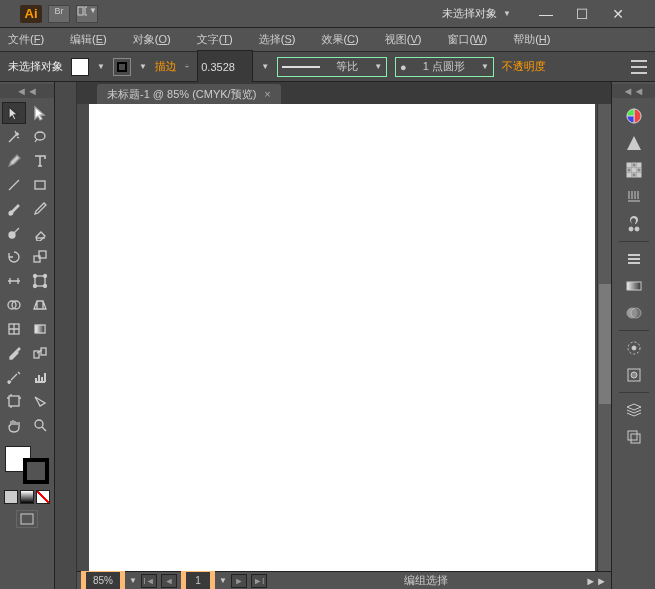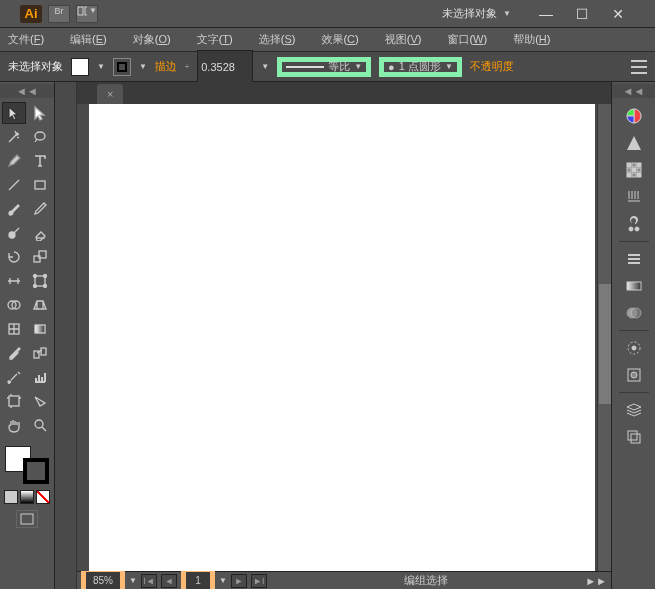--- a/index.html
+++ b/index.html
@@ -13,21 +13,21 @@
 .win-btn{width:34px;height:20px;display:flex;align-items:center;justify-content:center;color:#ddd;font-size:14px}
 .menubar{height:24px;background:#535353;display:flex;align-items:center;padding:0 8px;gap:26px;border-bottom:1px solid #2a2a2a}
 .menu-item{color:#ddd;cursor:pointer}
 .menu-item u{text-decoration:underline}
 .controlbar{height:30px;background:#4a4a4a;display:flex;align-items:center;padding:0 8px;gap:8px;border-bottom:1px solid #222}
 .ctrl-lbl{color:#eee}
 .swatch{width:18px;height:18px;background:#fff;border:1px solid #222}
 .swatch2{width:18px;height:18px;border:1px solid #888;display:flex;align-items:center;justify-content:center}
 .stroke-lbl{color:#f90}
 .num-input{width:56px;height:34px;background:#3a3a3a;border:1px solid #222;color:#ddd;padding:0 3px;display:flex;align-items:center}
-.dd{height:20px;background:#4a4a4a;border:5px solid #86efac;display:flex;align-items:center;padding:0 4px;gap:4px}
+.dd{height:20px;background:#4a4a4a;border:1px solid #86efac;display:flex;align-items:center;padding:0 4px;gap:16px}
 .dd .line{width:38px;height:0;border-top:2px solid #ddd}
 .opacity-lbl{color:#f90}
 .menu-icon{width:16px;height:14px;display:flex;flex-direction:column;justify-content:space-between}
 .menu-icon span{height:2px;background:#ccc}
 .main{flex:1;display:flex;background:#4a4a4a;min-height:0}
 .tools{width:55px;background:#535353;border-right:1px solid #222;display:flex;flex-direction:column;align-items:center;padding:2px 0}
 .tool-collapse{width:100%;height:14px;display:flex;align-items:center;justify-content:center;background:#4a4a4a;color:#999}
 .tool-grid{display:grid;grid-template-columns:24px 24px;gap:2px;padding:4px 0}
 .tool{width:24px;height:22px;display:flex;align-items:center;justify-content:center;color:#ddd;font-size:14px;cursor:pointer}
 .tool.sel{background:#3a3a3a;border:1px solid #222}
@@ -305,20 +305,21 @@
           <rect x="1" y="1" width="12" height="10" fill="none" stroke="#ccc"></rect>
         </svg>
       </div>
   </div>
 
   <div class="lgutter"></div>
 
   <div class="center">
     <div class="tabrow">
       <div class="doctab">
+        <span>未标题-1 @ 85% (CMYK/预览)</span>
         <span class="x">×</span>
       </div>
     </div>
     <div class="canvas-wrap">
       <div class="canvas"></div>
       <div class="vscroll">
           <div class="vthumb"></div>
         </div>
     </div>
     <div class="statusbar">

